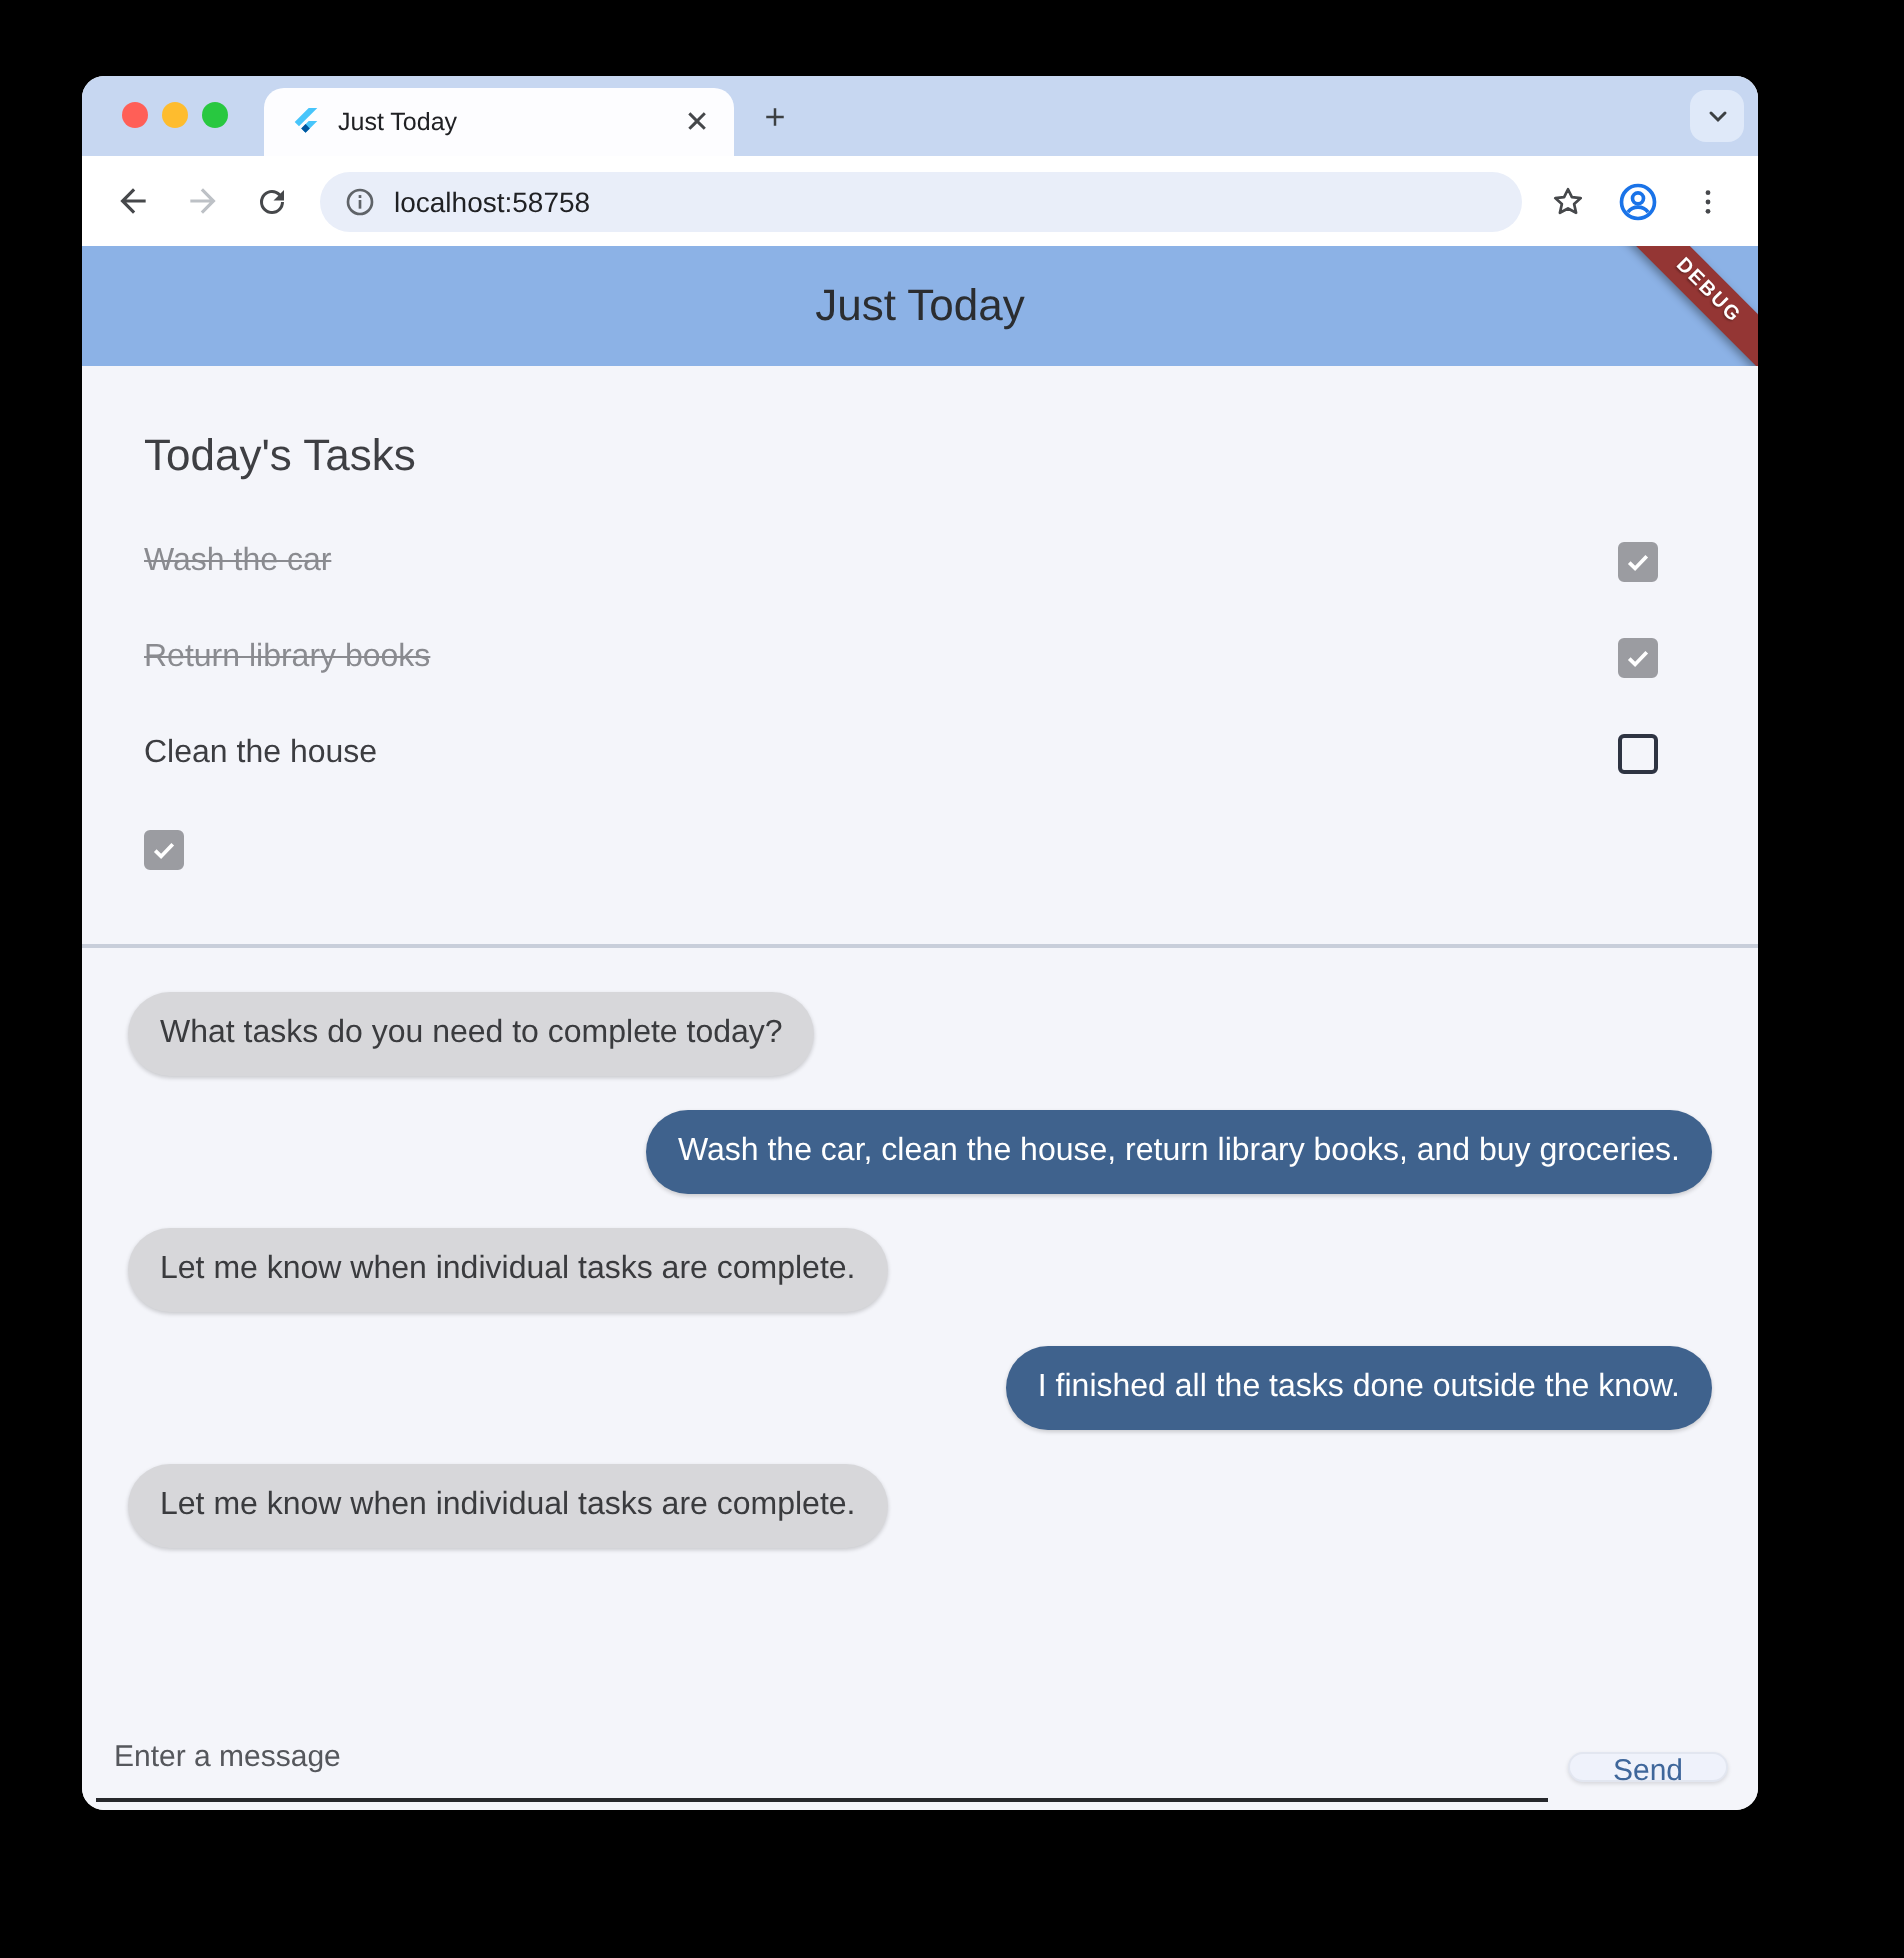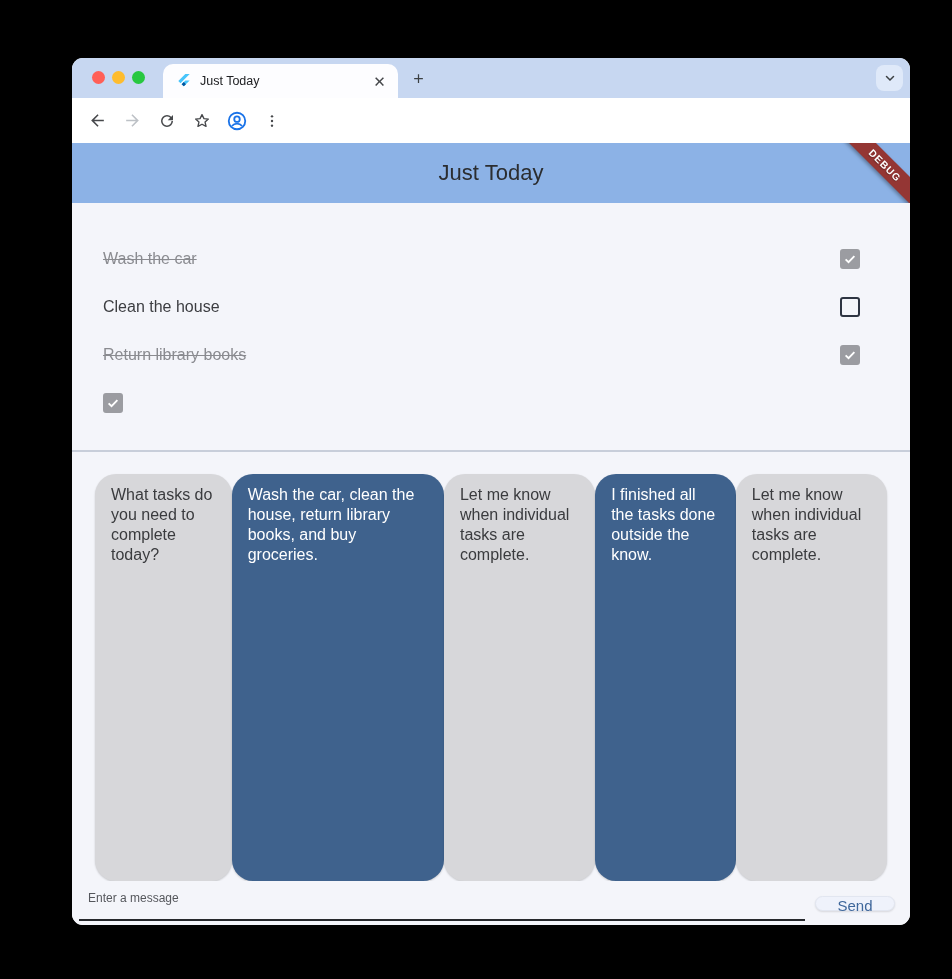--- a/index.html
+++ b/index.html
@@ -1,22 +1,22 @@
 <!DOCTYPE html>
 <html style="--tabstrip-bg: #C7D7F1; --appbar-bg: #8CB2E6; --page-bg: #F4F5FA; --ribbon-bg: #943634; --bot-bubble: #D7D7DA; --user-bubble: #3F628D; --send-text: #3F679B; --chrome-accent: #1A73E8; --tl-close: #FF5F57; --tl-minimize: #FEBC2E; --tl-zoom: #28C840;"><head>
 <meta charset="utf-8">
 <style>
   * { margin:0; padding:0; box-sizing:border-box; }
   body { background:#000; font-family:"Liberation Sans","DejaVu Sans",sans-serif; }
   .stage { position:relative; width:952px; height:979px; background:#000; overflow:hidden; }
 
   .window {
-    position:absolute; left:72px; top:38px; width:838px; height:867px;
+    position:absolute; left:41px; top:38px; width:838px; height:867px;
     border-radius:11px; overflow:hidden; background:#fff;
-    display:flex; flex-direction:column;margin-top:20px;
+    display:flex; flex-direction:column;
   }
 
   
   .tabstrip { position:relative; height:40px; background:var(--tabstrip-bg,#C7D7F1); flex-shrink:0; }
   .traffic-lights { position:absolute; left:20px; top:13px; display:flex; gap:7px; }
   .traffic-lights span { width:13px; height:13px; border-radius:50%; display:block; cursor:default; }
   .tl-close   { background:var(--tl-close,#FF5F57); }
   .tl-minimize{ background:var(--tl-minimize,#FEBC2E); }
   .tl-zoom    { background:var(--tl-zoom,#28C840); }
 
@@ -60,34 +60,34 @@
   .task-row { height:48px; display:flex; align-items:center; padding:0 50px 0 31px; cursor:default; }
   .task-label { flex:1; font-size:16px; color:#3C3D41; }
   .task-row.done .task-label { color:#8A8B90; text-decoration:line-through; }
   .checkbox { width:20px; height:20px; border-radius:3px; border:2px solid #2E3442;
               display:flex; align-items:center; justify-content:center; flex-shrink:0; background:transparent; }
   .task-row.done .checkbox { border-color:#9B9CA1; background:#9B9CA1; }
   .checkbox svg { display:none; }
   .task-row.done .checkbox svg { display:block; }
 
   
-  .chat { flex:1; min-height:0; padding:22px 23px 0; display:flex; flex-direction:row; overflow:hidden; }
+  .chat { flex:1; min-height:0; padding:22px 23px 0; display:flex; flex-direction:column; gap:17px; overflow:hidden; }
   .msg-row { display:flex; }
   .msg-row.user { justify-content:flex-end; }
   .bubble { max-width:660px; padding:11px 16px; border-radius:21px; font-size:16px; line-height:20px;
             box-shadow:0 1px 2px rgba(0,0,0,.18); }
   .msg-row.bot  .bubble { background:var(--bot-bubble,#D7D7DA); color:#3A3B3E; }
   .msg-row.user .bubble { background:var(--user-bubble,#3F628D); color:#FFFFFF; }
 
   
   .composer { height:44px; flex-shrink:0; display:flex; align-items:center; padding:0 15px 0 7px; gap:10px; }
   .composer input {
     flex:1; align-self:flex-end; height:38px; margin-bottom:4px;
     background:transparent; border:none; outline:none;
-    border-bottom:2px solid #26282C; font-size:12px; color:#000000; padding:0 0 6px 9px;
+    border-bottom:2px solid #26282C; font-size:15px; color:#000000; padding:0 0 6px 9px;
     font-family:"Liberation Sans","DejaVu Sans",sans-serif;
   }
   .composer input::placeholder { color:#55575C; opacity:1; }
   .send-btn { width:80px; height:15px; border-radius:16px; background:#EFF2FB;
               border:1px solid #E2E6F0; box-shadow:0 1px 2px rgba(0,0,0,.12);
               color:var(--send-text,#3F679B); font-size:15px;
               font-family:"Liberation Sans","DejaVu Sans",sans-serif; cursor:default; }
 </style>
 </head>
 <body>
@@ -133,20 +133,28 @@
       <div class="tb-btn">
         <svg width="19" height="19" viewBox="0 0 24 24">
           <path fill="#BDC1C6" d="M4 11h12.2l-5.6-5.6L12 4l8 8-8 8-1.4-1.4 5.6-5.6H4z"></path>
         </svg>
       </div>
       <div class="tb-btn">
         <svg width="18" height="18" viewBox="0 0 24 24">
           <path fill="#46484B" d="M17.65 6.35A7.95 7.95 0 0 0 12 4a8 8 0 1 0 8 8h-2a6 6 0 1 1-1.76-4.24L13 11h7V4l-2.35 2.35z"></path>
         </svg>
       </div>
+      <div class="urlbar">
+        <svg width="16" height="16" viewBox="0 0 24 24">
+          <circle cx="12" cy="12" r="9" fill="none" stroke="#5F6368" stroke-width="2"></circle>
+          <rect x="11" y="10.5" width="2" height="6.5" fill="#5F6368"></rect>
+          <rect x="11" y="6.8" width="2" height="2.2" fill="#5F6368"></rect>
+        </svg>
+        <span class="url-text">localhost:58758</span>
+      </div>
       <div class="tb-btn">
         <svg width="18" height="18" viewBox="0 0 24 24">
           <path fill="none" stroke="#46484B" stroke-width="1.8" stroke-linejoin="round" d="M12 3.5l2.6 5.3 5.9.6-4.4 4 1.3 5.8L12 16.3l-5.4 2.9 1.3-5.8-4.4-4 5.9-.6z"></path>
         </svg>
       </div>
       <div class="tb-btn">
         <svg width="22" height="22" viewBox="0 0 24 24">
           <circle cx="12" cy="12" r="9" fill="none" stroke="#1A73E8" stroke-width="2"></circle>
           <circle cx="12" cy="10" r="3" fill="none" stroke="#1A73E8" stroke-width="2"></circle>
           <path d="M6.5 17.5a7 7 0 0 1 11 0" fill="none" stroke="#1A73E8" stroke-width="2"></path>
@@ -161,43 +169,44 @@
       </div>
     </div>
 
     <div class="app">
       <div class="appbar">
         <span class="appbar-title">Just Today</span>
         <span class="debug-ribbon">DEBUG</span>
       </div>
 
       <div class="tasks">
+        <h2 class="tasks-heading">Today's Tasks</h2>
         <div>
             <div class="task-row done">
     <span class="task-label">Wash the car</span>
     <span class="checkbox">
       <svg width="14" height="14" viewBox="0 0 24 24">
         <path d="M4.5 12.5l5 5L19.5 7" fill="none" stroke="#fff" stroke-width="3.2"></path>
       </svg>
     </span>
   </div>
-            <div class="task-row">
-    <span class="task-label">Clean the house</span>
-    <span class="checkbox">
-      
-    </span>
-  </div>
             <div class="task-row done">
     <span class="task-label">Return library books</span>
     <span class="checkbox">
       <svg width="14" height="14" viewBox="0 0 24 24">
         <path d="M4.5 12.5l5 5L19.5 7" fill="none" stroke="#fff" stroke-width="3.2"></path>
       </svg>
     </span>
   </div>
+            <div class="task-row">
+    <span class="task-label">Clean the house</span>
+    <span class="checkbox">
+      
+    </span>
+  </div>
             <div class="task-row done">
     <span class="checkbox">
       <svg width="14" height="14" viewBox="0 0 24 24">
         <path d="M4.5 12.5l5 5L19.5 7" fill="none" stroke="#fff" stroke-width="3.2"></path>
       </svg>
     </span>
   </div>
           </div>
       </div>
 

